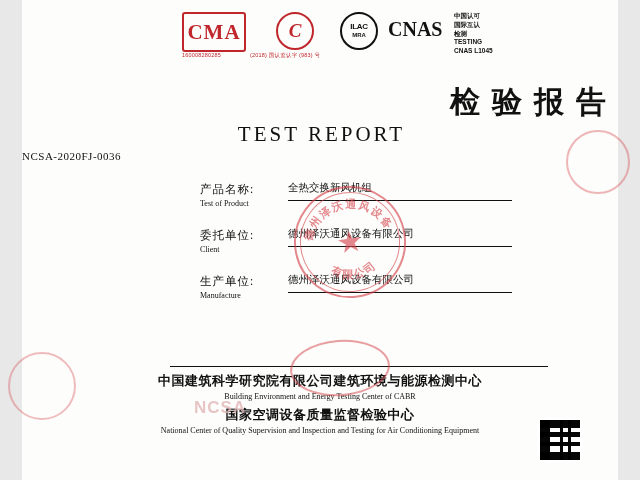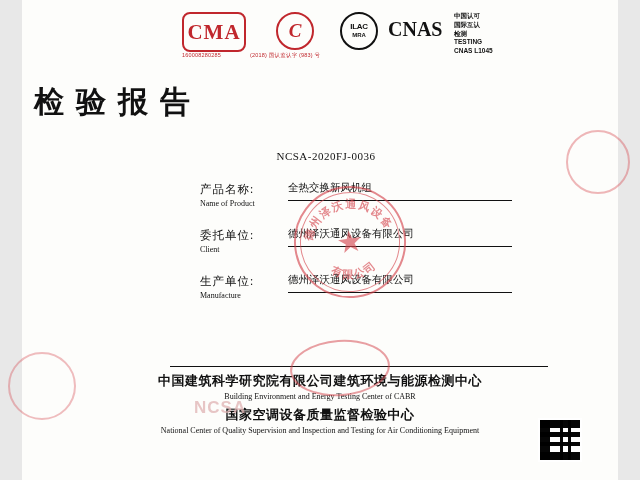--- a/index.html
+++ b/index.html
@@ -65,21 +65,21 @@
     display: flex;
     align-items: center;
     justify-content: center;
     font-weight: bold;
   }
   
   .cma-box {
     width: 60px;
     height: 36px;
     border: 2px solid #c0272d;
-    border-radius: 8px;
+    border-radius: 3px;
     color: #c0272d;
     display: flex;
     align-items: center;
     justify-content: center;
     font-family: "Liberation Serif", serif;
     font-weight: bold;
     font-size: 21px;
     letter-spacing: 1px;
   }
   
@@ -120,21 +120,21 @@
     line-height: 1.35;
     font-weight: bold;
   }
 
   
   .title-cn {
     position: absolute;
     top: 82px;
     left: 0;
     width: 596px;
-    text-align: left;
+    text-align: right;
     font-family: "Liberation Serif", serif;
     font-size: 30px;
     font-weight: bold;
     letter-spacing: 12px;
     text-indent: 12px;
     color: #111;
   }
   .title-en {
     position: absolute;
     top: 122px;
@@ -145,26 +145,25 @@
     font-size: 21px;
     letter-spacing: 3px;
     text-indent: 3px;
     color: #111;
   }
   .report-no {
     position: absolute;
     top: 150px;
     left: 0;
     width: 596px;
-    text-align: center;
+    text-align: left;
     font-family: "Liberation Serif", serif;
     font-size: 11px;
     letter-spacing: 0.5px;
     color: #111;
-    padding-left: 6px;
   }
 
   
   .fields {
     position: absolute;
     left: 178px;
     top: 178px;
     width: 312px;
   }
   .field-row {
@@ -377,28 +376,29 @@
       <div class="mark" style="left:272px; top:0px;">
         <div class="cnas-right">中国认可</div>
         <div class="cnas-right">国际互认</div>
         <div class="cnas-right">检测</div>
         <div class="cnas-right">TESTING</div>
         <div class="cnas-right">CNAS L1045</div>
       </div>
     </div>
 
     <div class="title-cn">检验报告</div>
+    <div class="title-en">TEST REPORT</div>
     <div class="report-no">NCSA-2020FJ-0036</div>
 
     <div class="fields">
 
       <div class="field-row">
         <div class="field-label">
           <div class="label-cn">产品名称:</div>
-          <div class="label-en">Name of Product</div>
+          <div class="label-en">Test of Product</div>
         </div>
         <div class="field-value">全热交换新风机组</div>
       </div>
 
       <div class="field-row">
         <div class="field-label">
           <div class="label-cn">委托单位:</div>
           <div class="label-en">Client</div>
         </div>
         <div class="field-value">德州泽沃通风设备有限公司</div>

